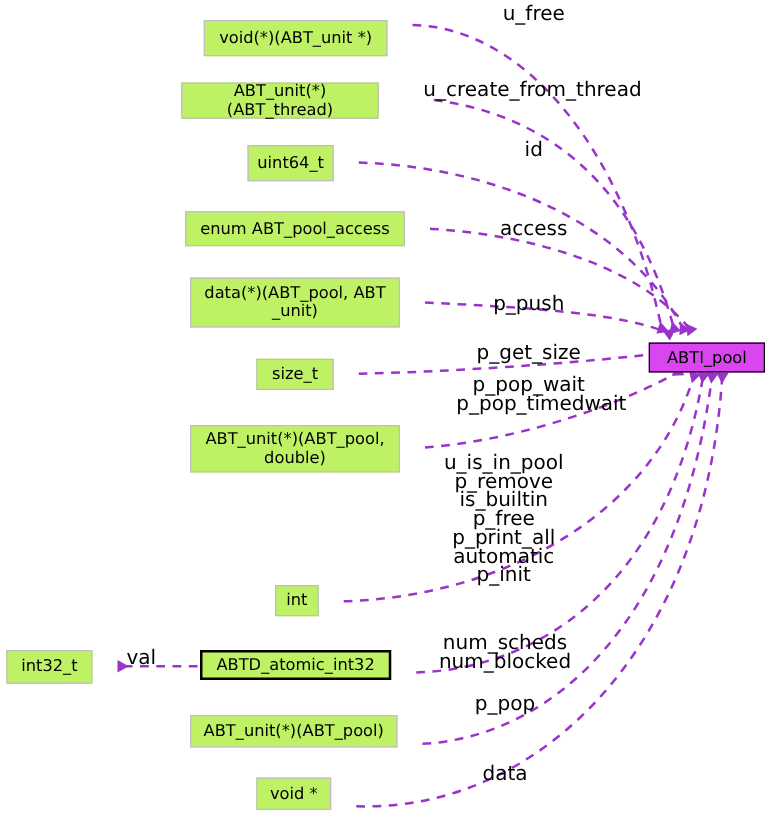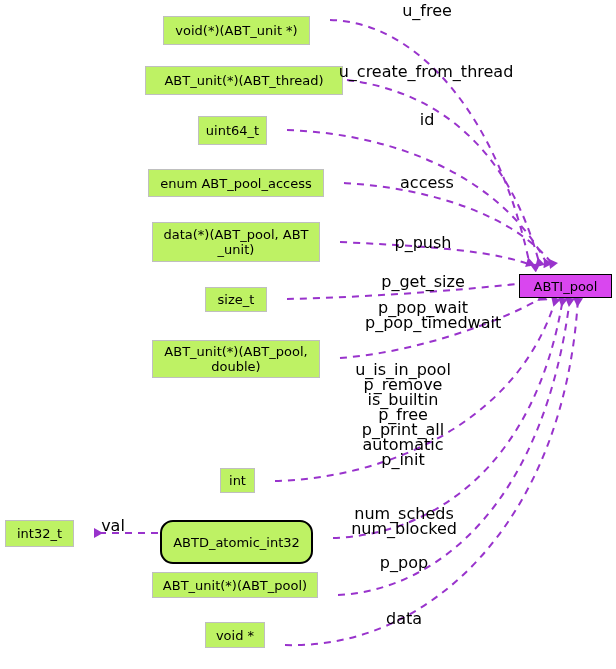--- a/index.html
+++ b/index.html
@@ -90,39 +90,39 @@
       <path d="M338,595 C440,590 545,500 570,298" marker-end="url(#arrowL)"></path>
 
       <path d="M285,645 C430,650 565,520 578,298" marker-end="url(#arrowL)"></path>
 
       <path d="M158,533 L94,533" marker-end="url(#arrowL)"></path>
     </g>
   </svg>
 
   <div class="node" style="left:163px; top:16px; width:147px; height:29px;">void(*)(ABT_unit *)</div>
 
-  <div class="node" style="left:145px; top:66px; width:198px; height:29px;">ABT_unit(*)(ABT_thread)</div>
+  <div class="node" style="left:145px; top:66px; width:158px; height:29px;">ABT_unit(*)(ABT_thread)</div>
 
   <div class="node" style="left:198px; top:116px; width:69px; height:29px;">uint64_t</div>
 
   <div class="node" style="left:148px; top:169px; width:176px; height:28px;">enum ABT_pool_access</div>
 
   <div class="node" style="left:152px; top:222px; width:168px; height:40px;">data(*)(ABT_pool, ABT
 _unit)</div>
 
   <div class="node" style="left:205px; top:287px; width:62px; height:25px;">size_t</div>
 
   <div class="node" style="left:152px; top:340px; width:168px; height:38px;">ABT_unit(*)(ABT_pool,
 double)</div>
 
   <div class="node" style="left:220px; top:468px; width:35px; height:25px;">int</div>
 
   <div class="node" style="left:5px; top:520px; width:69px; height:27px;">int32_t</div>
 
-  <div class="node bold" style="left:160px; top:520px; width:153px; height:44px;border-radius:13px;">ABTD_atomic_int32</div>
+  <div class="node bold" style="left:160px; top:520px; width:153px; height:24px;">ABTD_atomic_int32</div>
 
   <div class="node" style="left:152px; top:572px; width:166px; height:26px;">ABT_unit(*)(ABT_pool)</div>
 
   <div class="node" style="left:205px; top:622px; width:60px; height:26px;">void *</div>
 
   <div class="node center" style="left:519px; top:274px; width:93px; height:24px;">ABTI_pool</div>
 
   <div class="edge-label" style="left:377px; top:3px; width:100px;">u_free</div>
 
   <div class="edge-label" style="left:336px; top:64px; width:180px;">u_create_from_thread</div>

